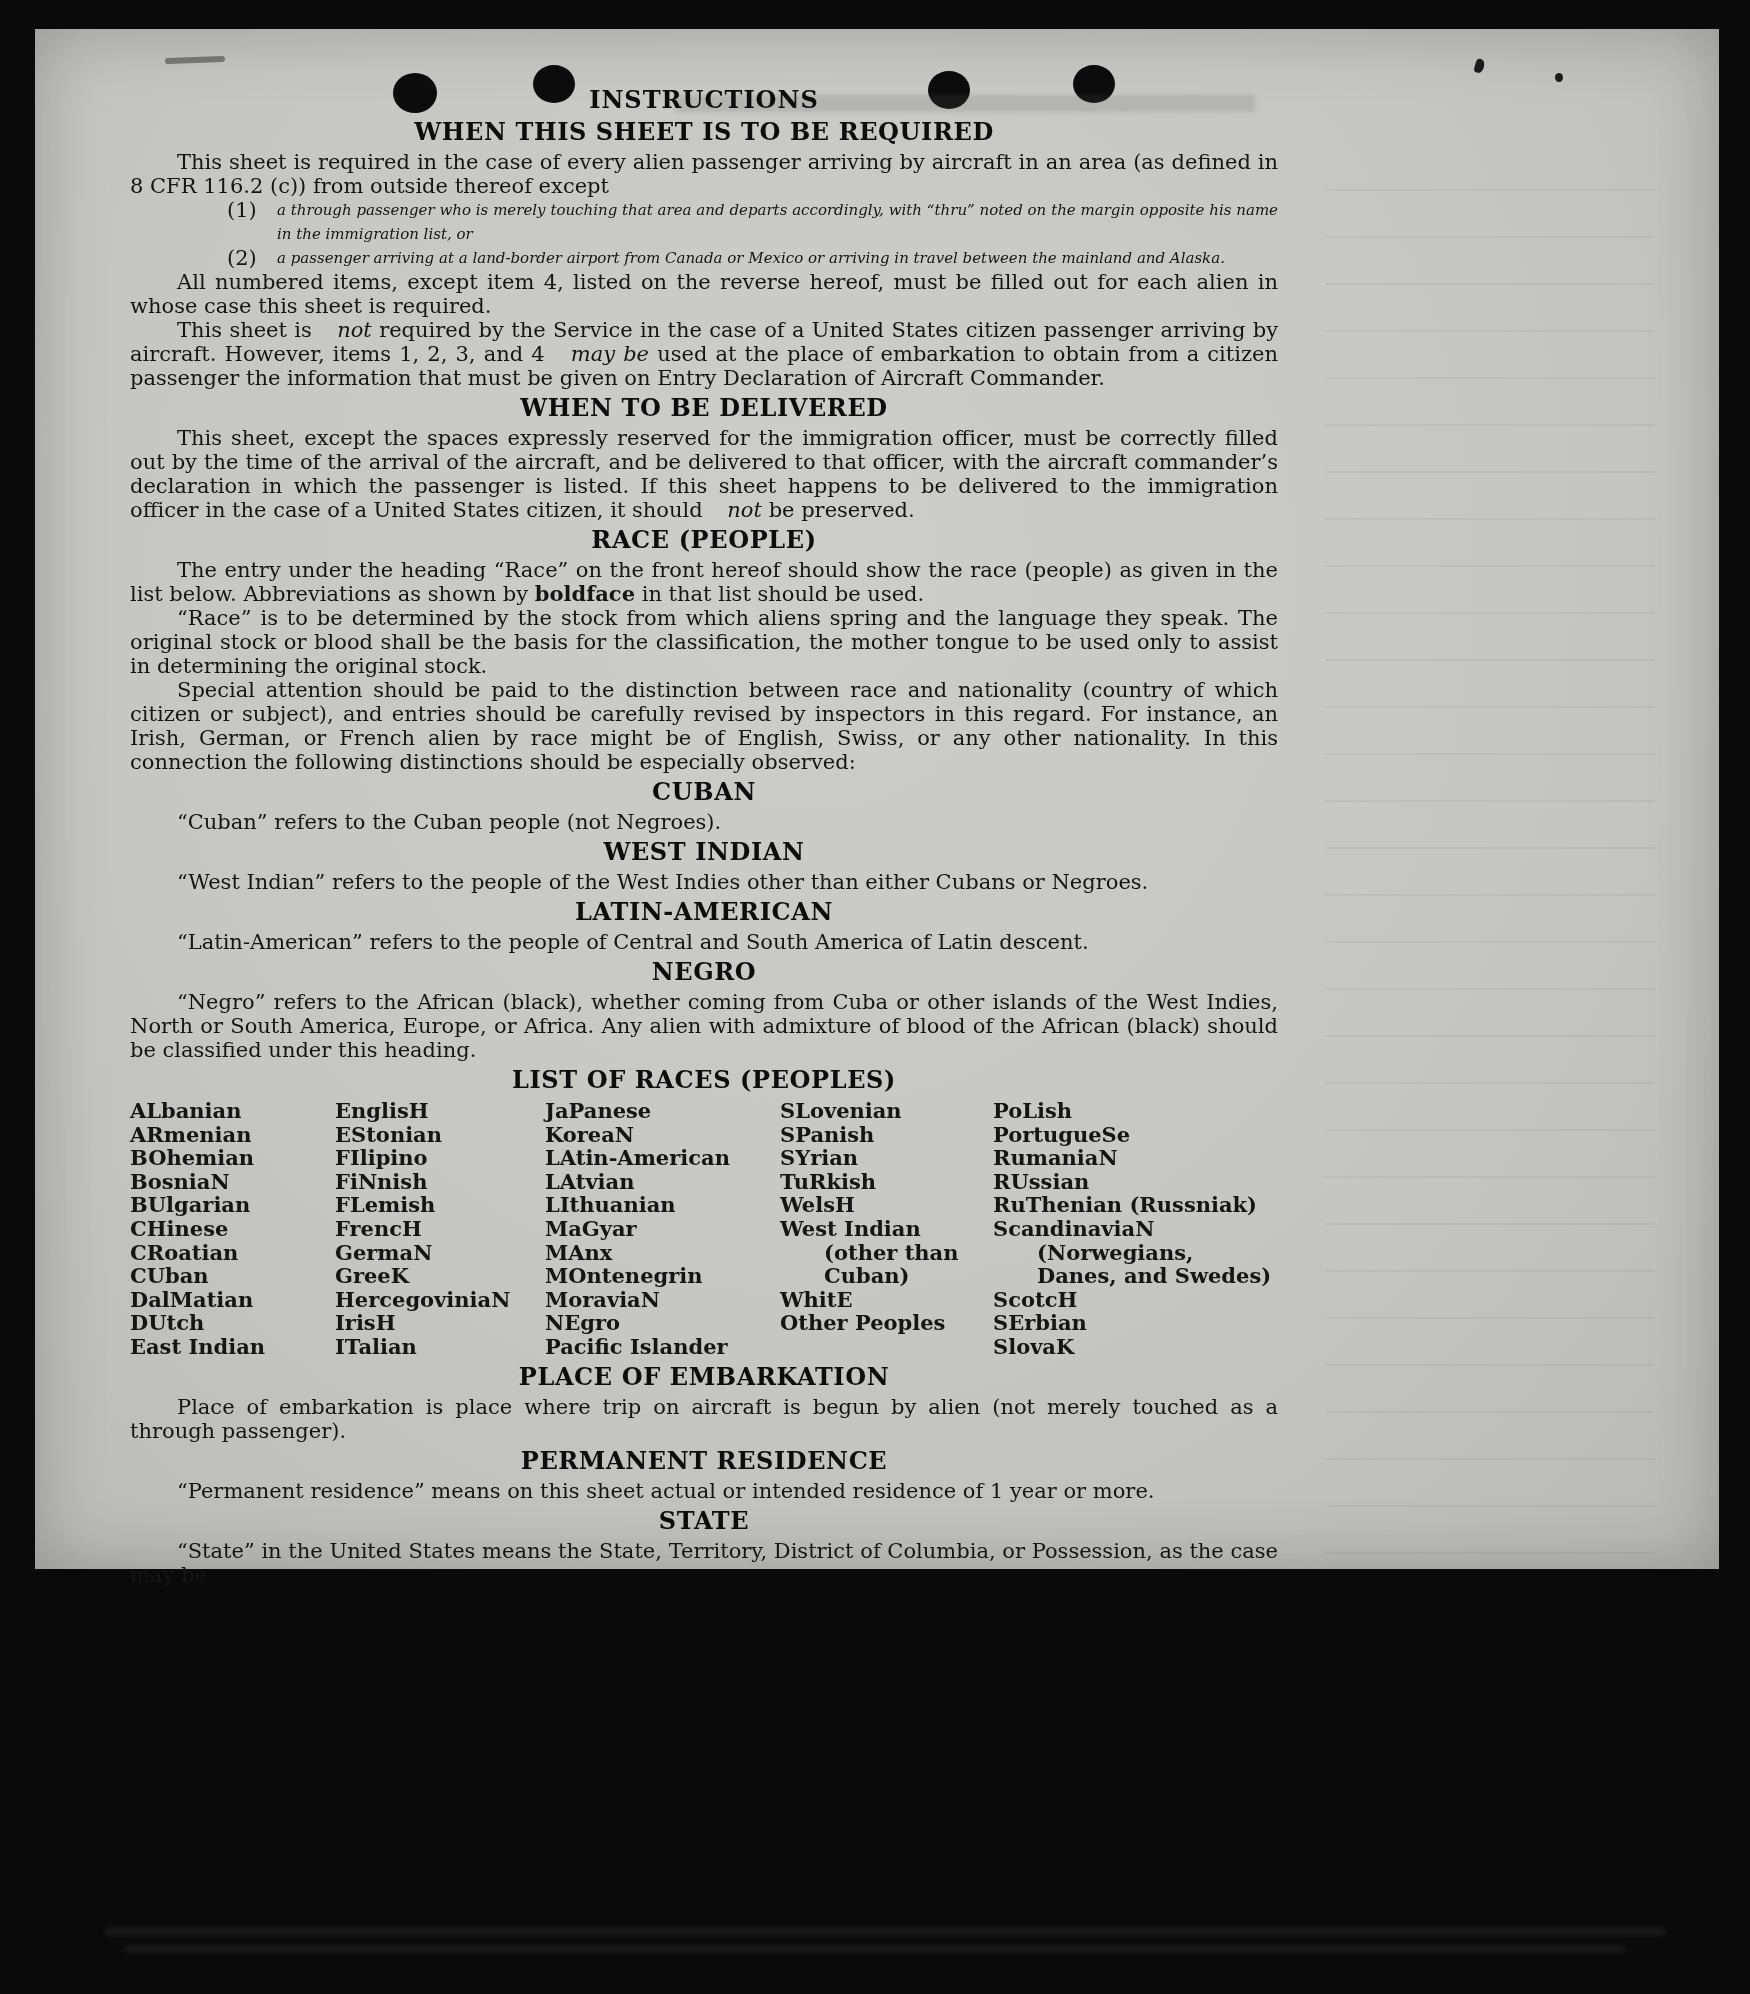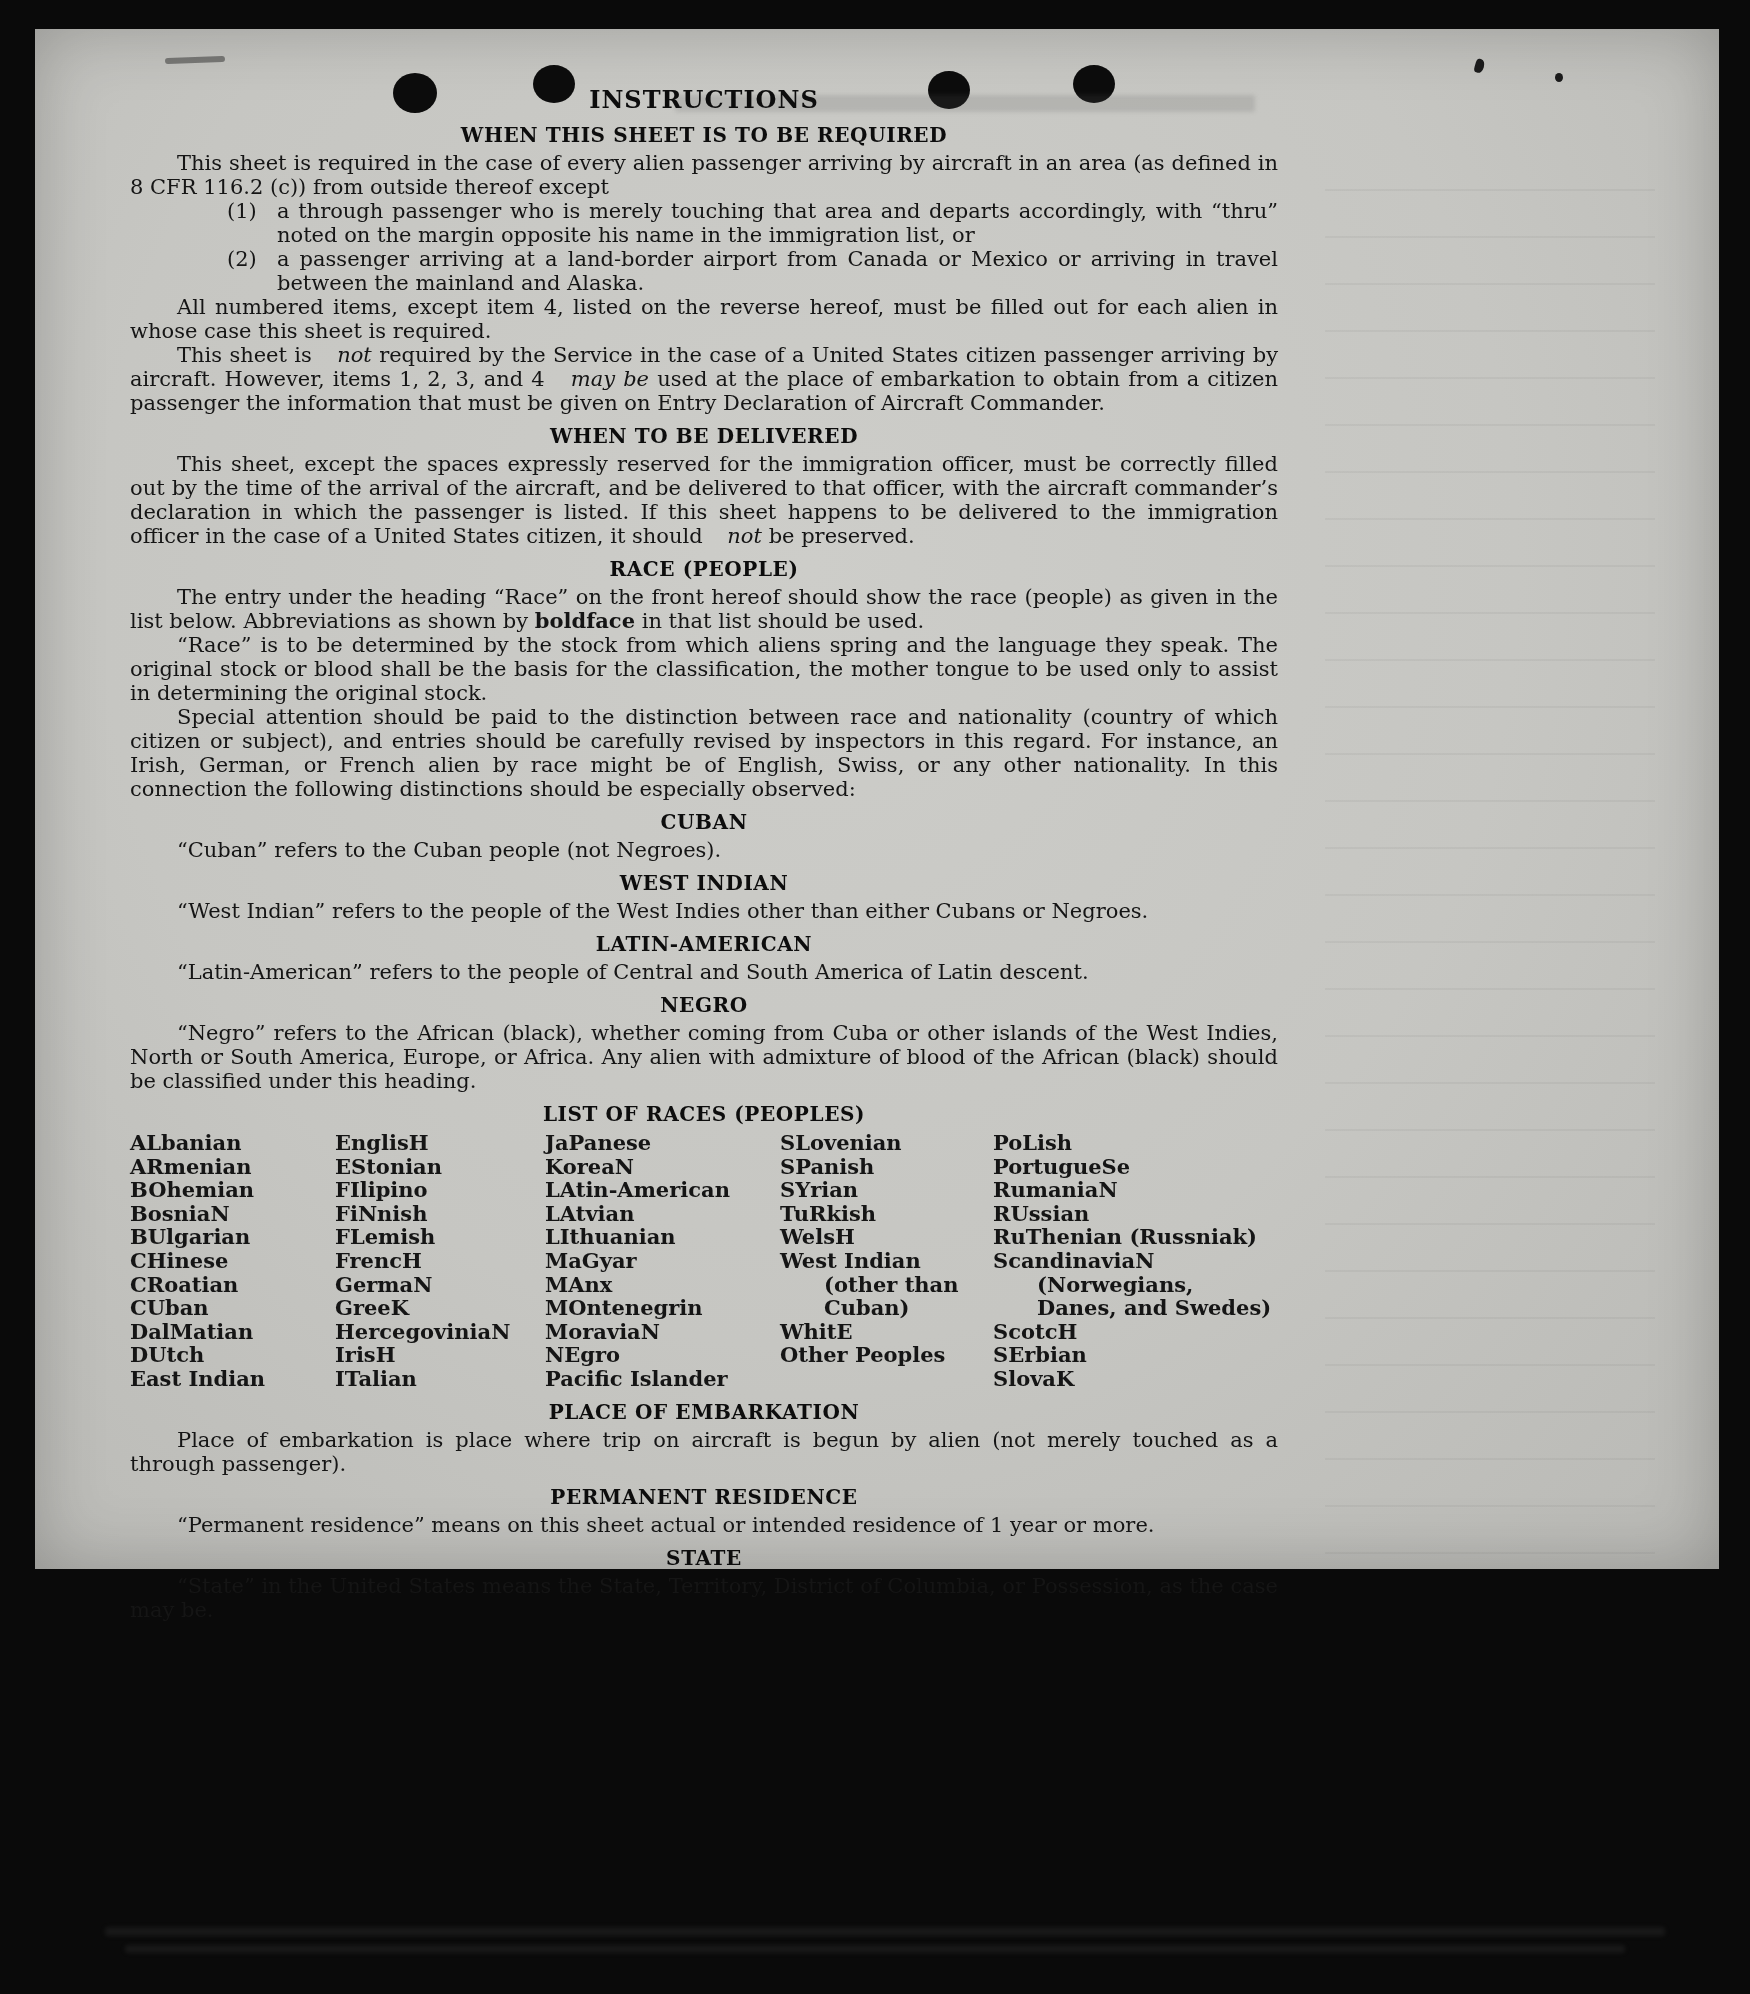--- a/index.html
+++ b/index.html
@@ -23,28 +23,28 @@
   .m2{left:1520px;top:44px;width:8px;height:9px;border-radius:50%;}
   .m3{left:130px;top:28px;width:60px;height:6px;border-radius:3px;opacity:.45;transform:rotate(-2deg);}
   .ghost{position:absolute;background:rgba(90,90,88,0.18);filter:blur(2px);border-radius:3px;}
   .g1{left:640px;top:66px;width:580px;height:17px;}
   .g2{left:70px;top:1898px;width:1560px;height:9px;}
   .g3{left:90px;top:1916px;width:1500px;height:8px;}
   .g4{left:1290px;top:160px;width:330px;height:1380px;filter:none;border-radius:0;
       background:repeating-linear-gradient(180deg, rgba(80,80,78,0.07) 0 2px, rgba(0,0,0,0) 2px 47px);}
   .content{position:absolute;left:95px;top:56px;width:1148px;color:#151515;}
   .title{font-size:24px;font-weight:bold;text-align:center;letter-spacing:1px;margin:0 0 3px 0;color:#0d0d0d;}
-  h2{font-size:20px;font-weight:bold;text-align:center;letter-spacing:.6px;margin:9px 0 4px 0;color:#0d0d0d;}
+  h2{font-size:24px;font-weight:bold;text-align:center;letter-spacing:.6px;margin:3px 0 4px 0;color:#0d0d0d;}
   .para{font-size:21px;line-height:24px;text-align:justify;text-indent:47px;margin:0;}
   .it{font-style:italic;margin-left:18px;}
   .bf{font-weight:bold;}
   .olist{margin:0 0 0 97px;}
   .oitem{display:flex;}
   .onum{width:38px;flex:none;font-size:21px;line-height:24px;}
-  .otext{flex:1;font-size:21px;line-height:24px;text-align:justify;padding-left:12px;}
+  .otext{flex:1;font-size:15px;line-height:24px;text-align:justify;padding-left:12px;font-style:italic;}
   .races{display:flex;margin-top:5px;}
   .rcol{font-weight:bold;font-size:21px;}
   .c1{width:205px;}.c2{width:210px;}.c3{width:235px;}.c4{width:285px;}.c5{width:213px;}
   .race-item{line-height:23.6px;padding-left:44px;text-indent:-44px;}
 </style>
 </head>
 <body>
 
 <div class="bg">
   <div class="sheet">

